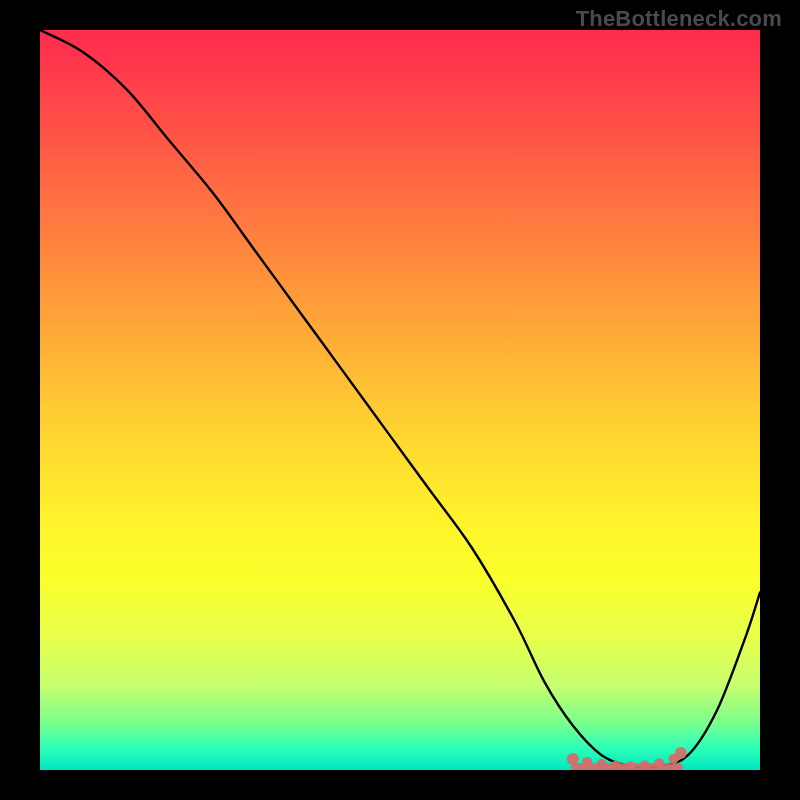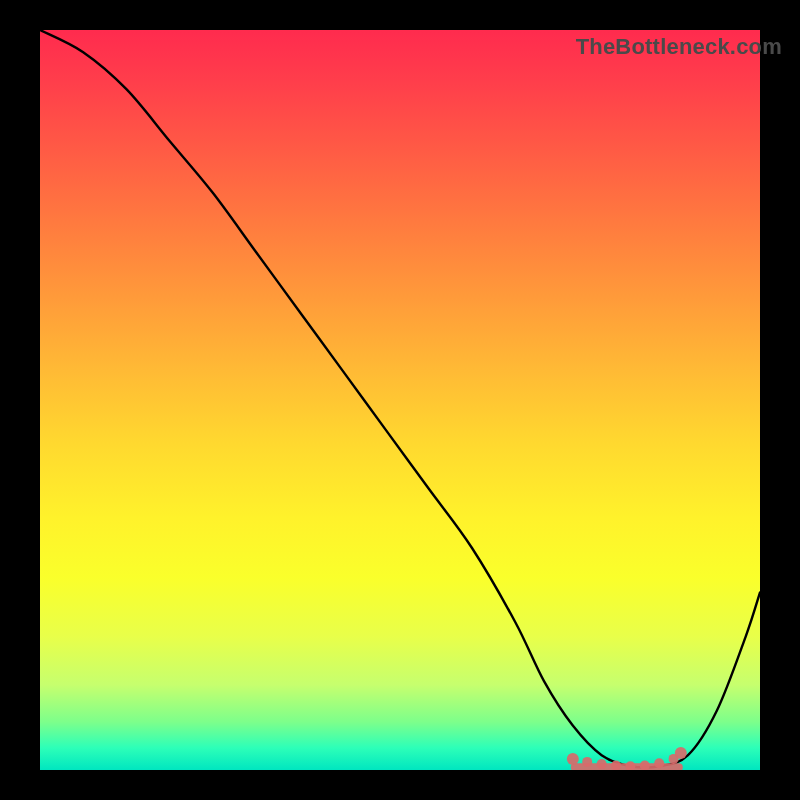--- a/index.html
+++ b/index.html
@@ -21,21 +21,20 @@
   }
   .watermark {
     position: absolute;
     top: 6px;
     right: 18px;
     color: #4a4a4a;
     font-size: 22px;
     font-weight: 600;
     letter-spacing: 0.2px;
     z-index: 5;
-    margin-top: 28px;
   }
   .plot {
     position: absolute;
     left: 40px;
     top: 30px;
     width: 720px;
     height: 740px;
     overflow: hidden;
   }
   .gradient {

